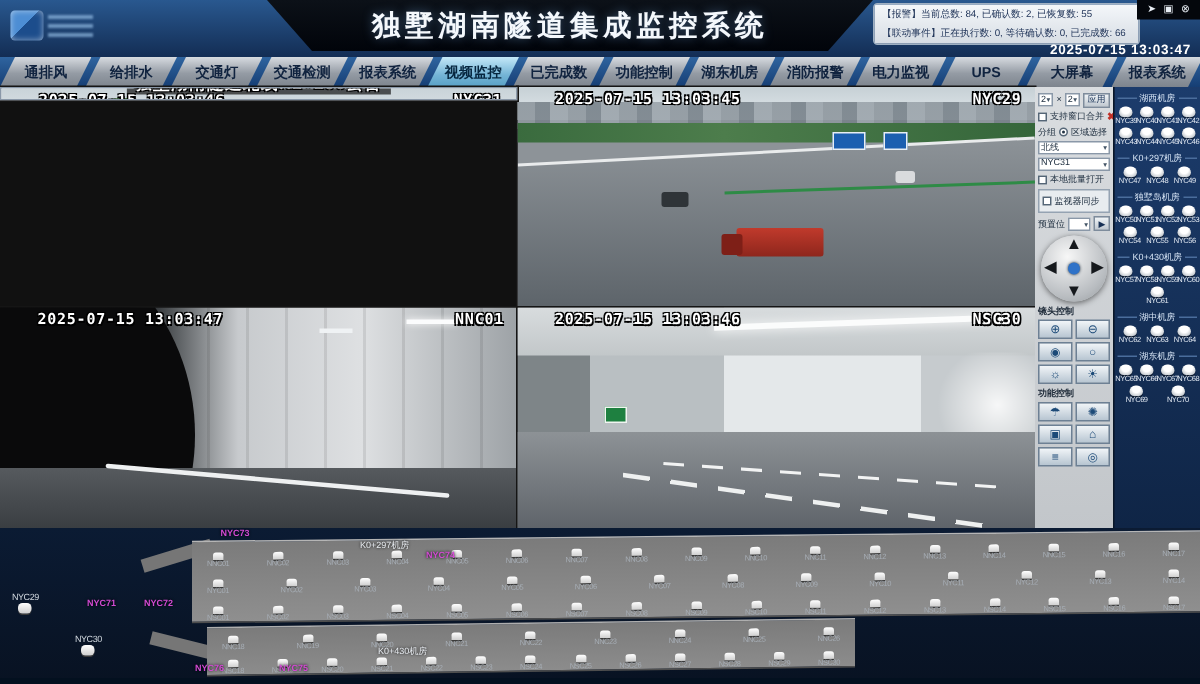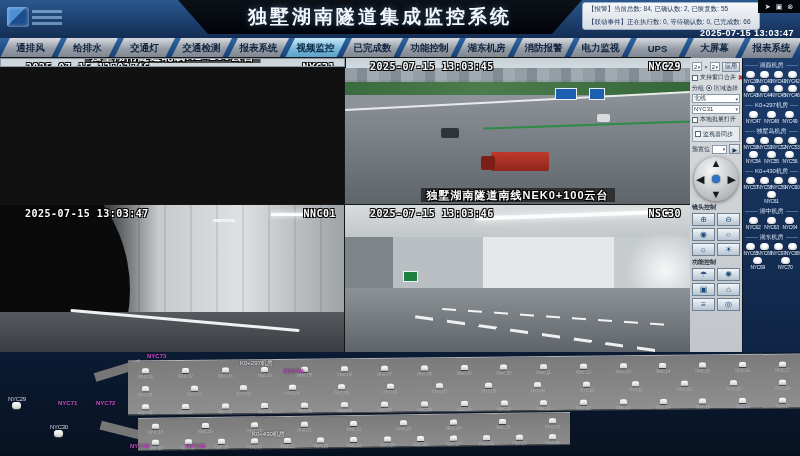--- a/index.html
+++ b/index.html
@@ -244,21 +244,20 @@
           <div class="grail"></div>
         <div class="truck"></div>
           <div class="cab"></div>
           <div class="carA"></div>
           <div class="carB"></div>
         <div class="sign"></div>
           <div class="sign2"></div>
       </div>
       <div class="osd osd-time">2025-07-15 13:03:45</div>
       <div class="osd osd-id">NYC29</div>
-      <div class="osd osd-cap">独墅湖南隧道南线NEK0+100云台</div>
     </div>
 
     <div class="cell">
       <div class="scene s3">
         <div class="panels"></div>
           <div class="lightA"></div>
           <div class="lightB"></div>
         <div class="curve"></div>
           <div class="road"></div>
           <div class="curb"></div>

